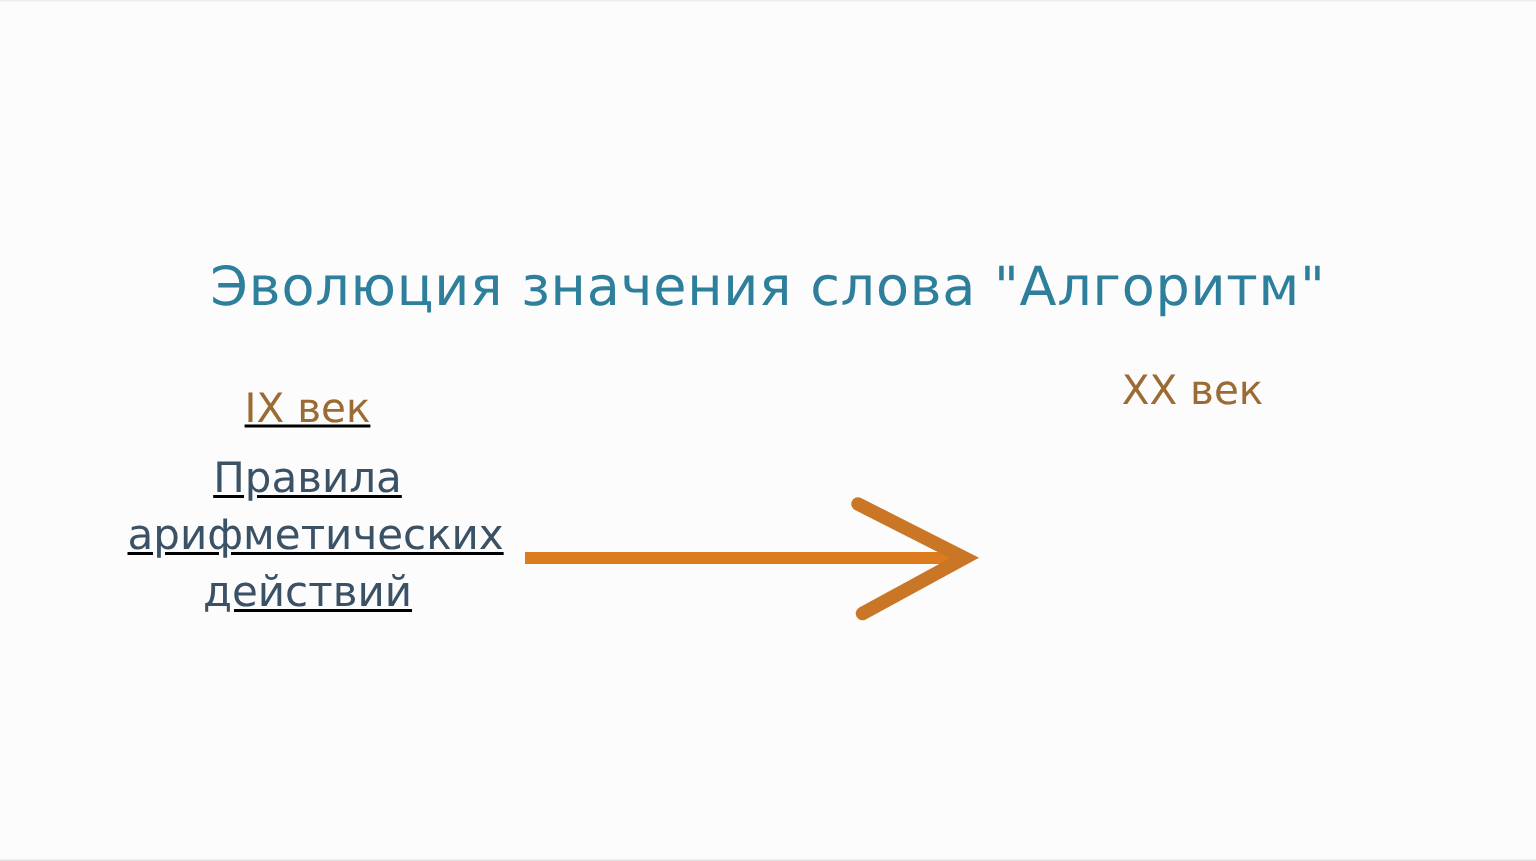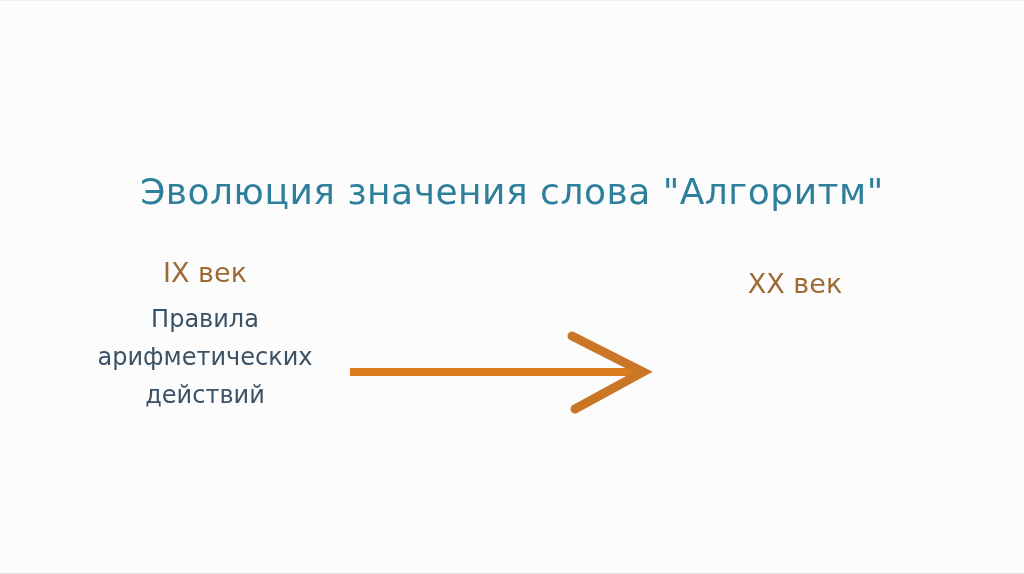--- a/index.html
+++ b/index.html
@@ -39,34 +39,35 @@
     white-space: nowrap;
   }
   .era-column {
     position: absolute;
     text-align: center;
   }
   .era-left {
     left: 85px;
     top: 256px;
     width: 240px;
+    text-decoration: underline;
   }
   .era-right {
     left: 650px;
-    top: 267px;
+    top: 244px;
     width: 290px;
   }
   .era-heading {
     font-size: 27px;
     color: var(--heading);
     margin: 0 0 12px 0;
     font-weight: 400;
   }
   .era-body {
-    font-size: 24px;
+    font-size: 28px;
     line-height: 38px;
     color: var(--body);
     margin: 0;
     white-space: pre-line;
     font-weight: 400;
   }
   .arrow-wrap {
     position: absolute;
     left: 340px;
     top: 325px;

